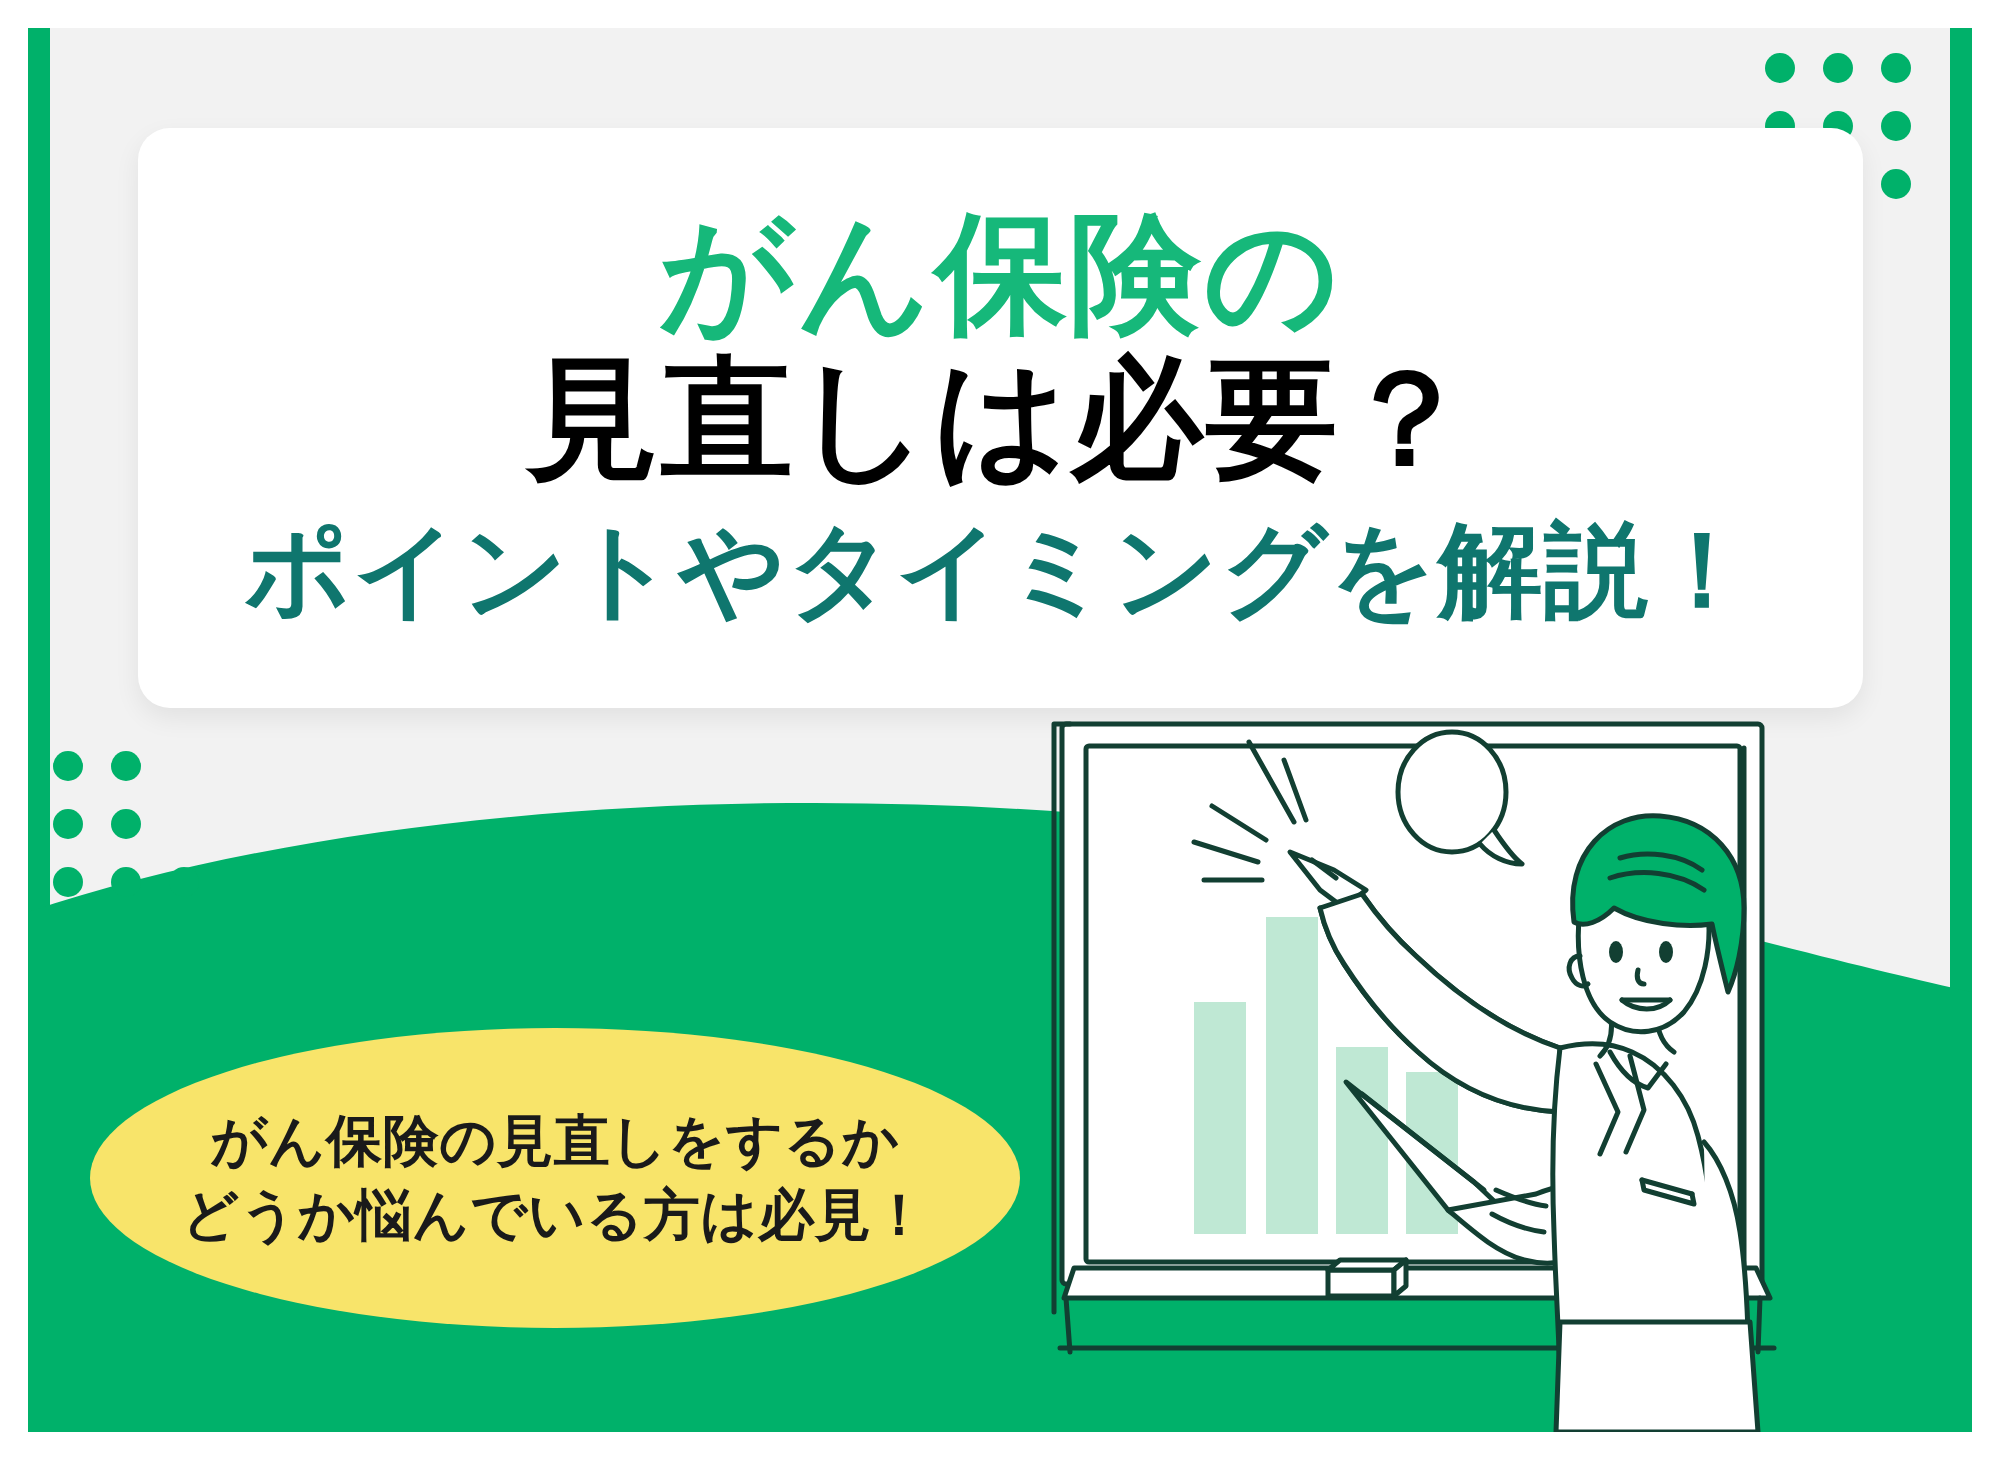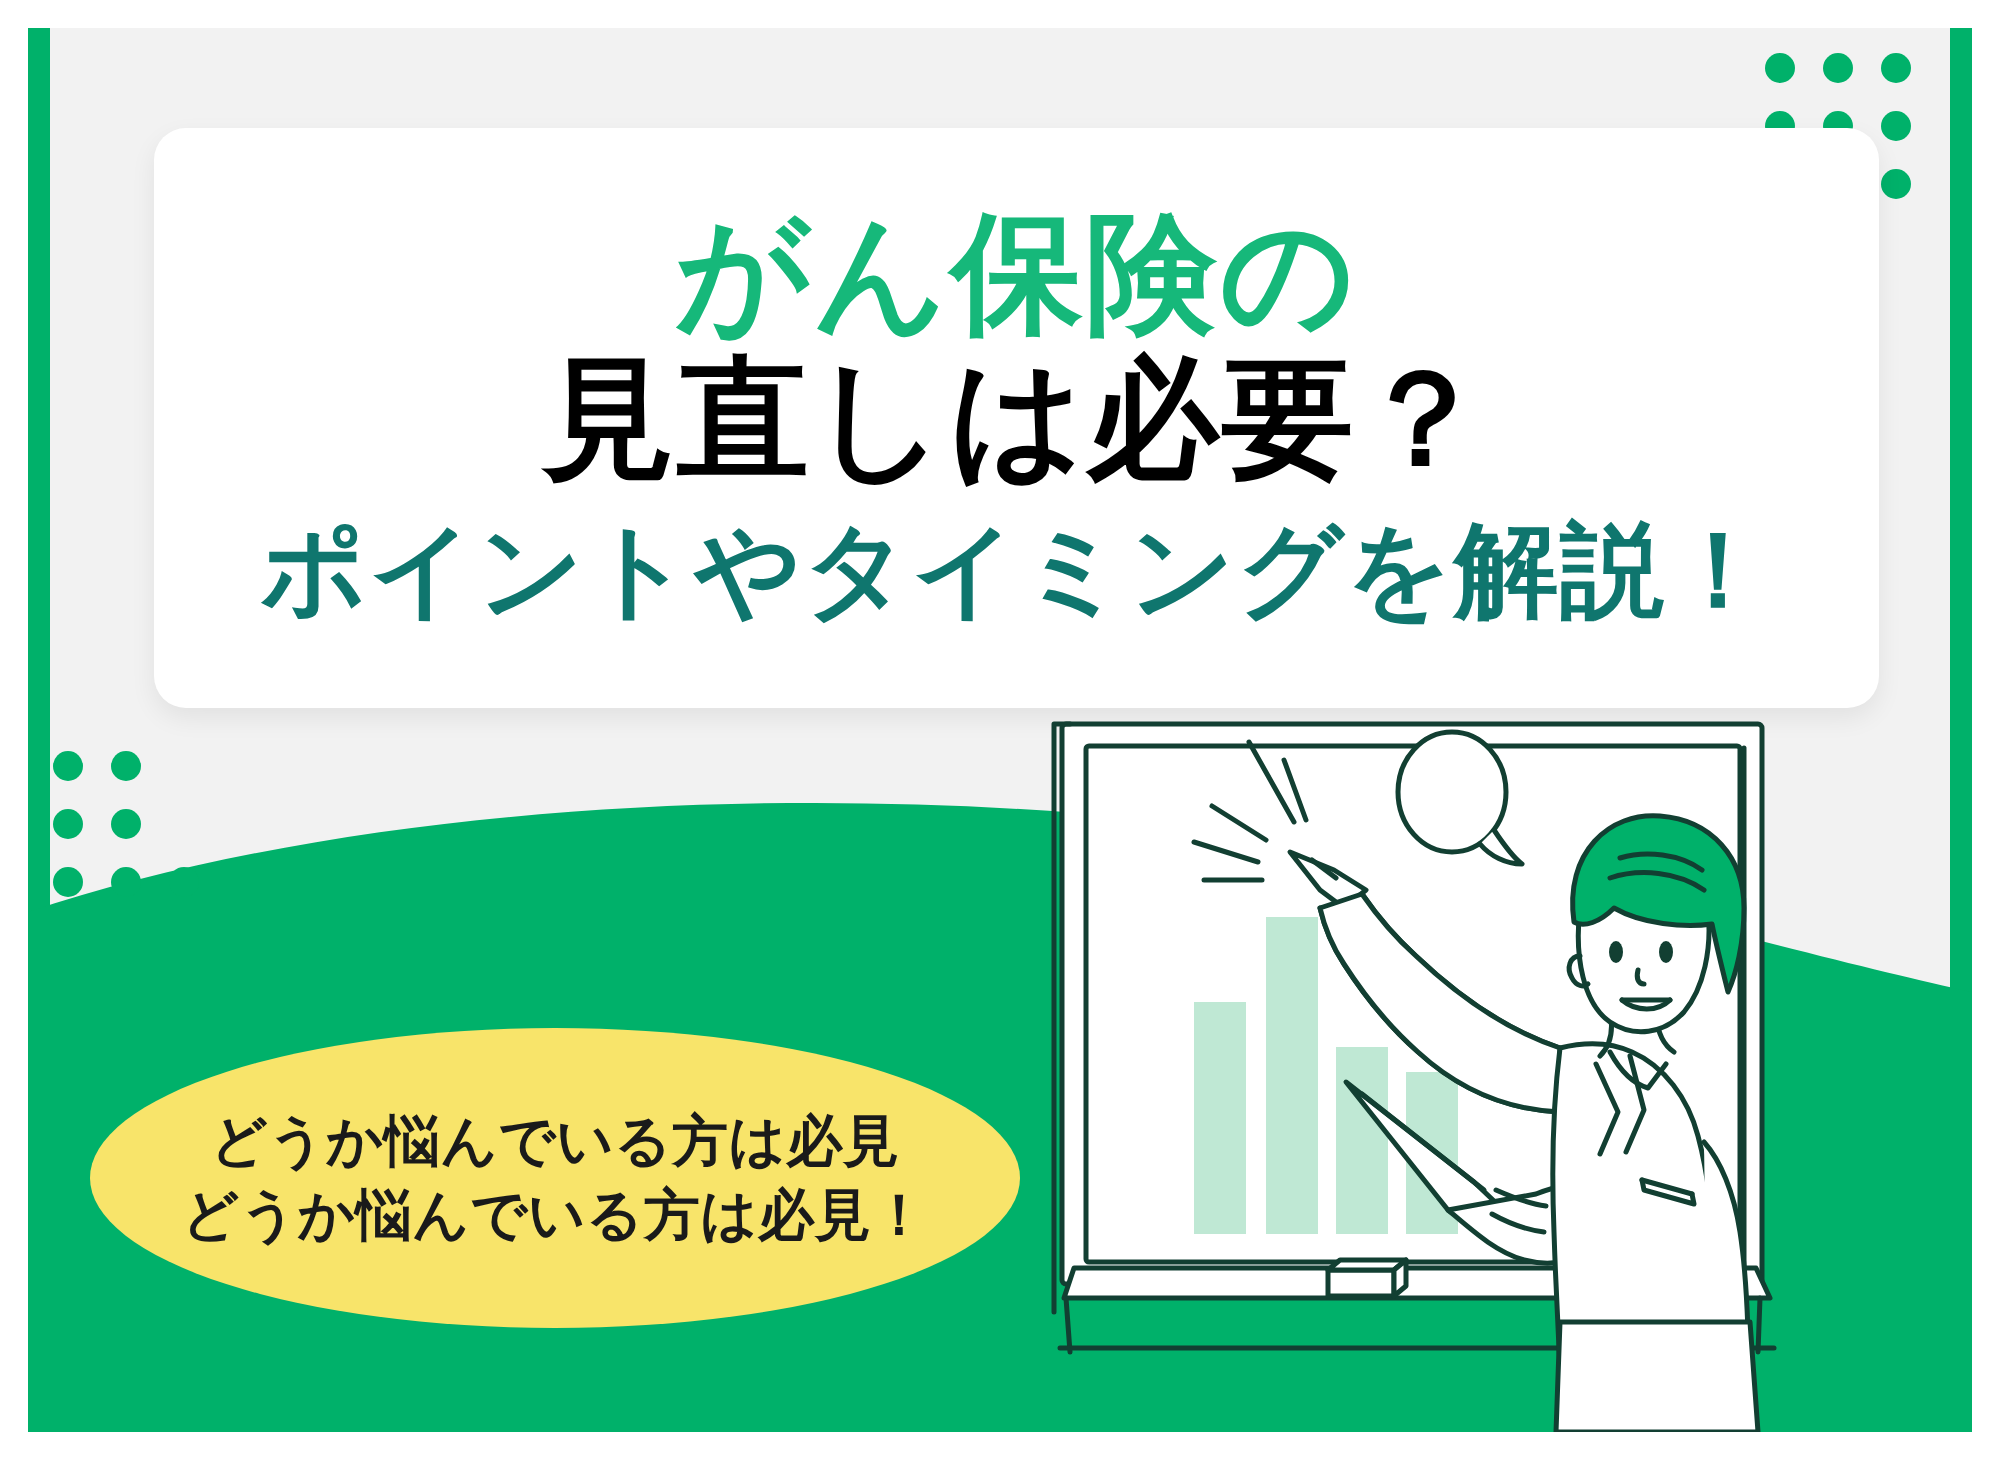--- a/index.html
+++ b/index.html
@@ -46,21 +46,21 @@
     width:1944px; height:720px;
   }
 
   
   .dots { position:absolute; }
   .dots svg { display:block; }
 
   
   .card {
     position:absolute;
-    left:126px; top:100px;
+    left:110px; top:100px;
     width:1725px; height:580px;
     background:#ffffff;
     border-radius:32px;
     box-shadow:0 10px 26px rgba(0,0,0,0.07);
     z-index:5;
     display:flex;
     flex-direction:column;
     align-items:center;
     justify-content:center;
     padding:28px 40px 34px;
@@ -150,21 +150,21 @@
       </svg>
     </div>
 
     <div class="card">
       <div class="hl hl-1">がん保険の</div>
       <div class="hl hl-2">見直しは必要？</div>
       <div class="hl hl-3">ポイントやタイミングを解説！</div>
     </div>
 
     <div class="bubble">
-      <div class="bubble-line">どうか悩んでいる方は必見</div>
+      <div class="bubble-line">がん保険の見直しをするか</div>
       <div class="bubble-line">どうか悩んでいる方は必見！</div>
     </div>
 
     <div class="illus">
       <svg viewBox="0 0 900 720" xmlns="http://www.w3.org/2000/svg">
         <g fill="none" stroke="#123f32" stroke-width="5" stroke-linecap="round" stroke-linejoin="round">
 
           <rect x="18" y="12" width="700" height="560" rx="4" fill="#ffffff"></rect>
           <rect x="42" y="34" width="654" height="516" rx="3" fill="#ffffff"></rect>
 

